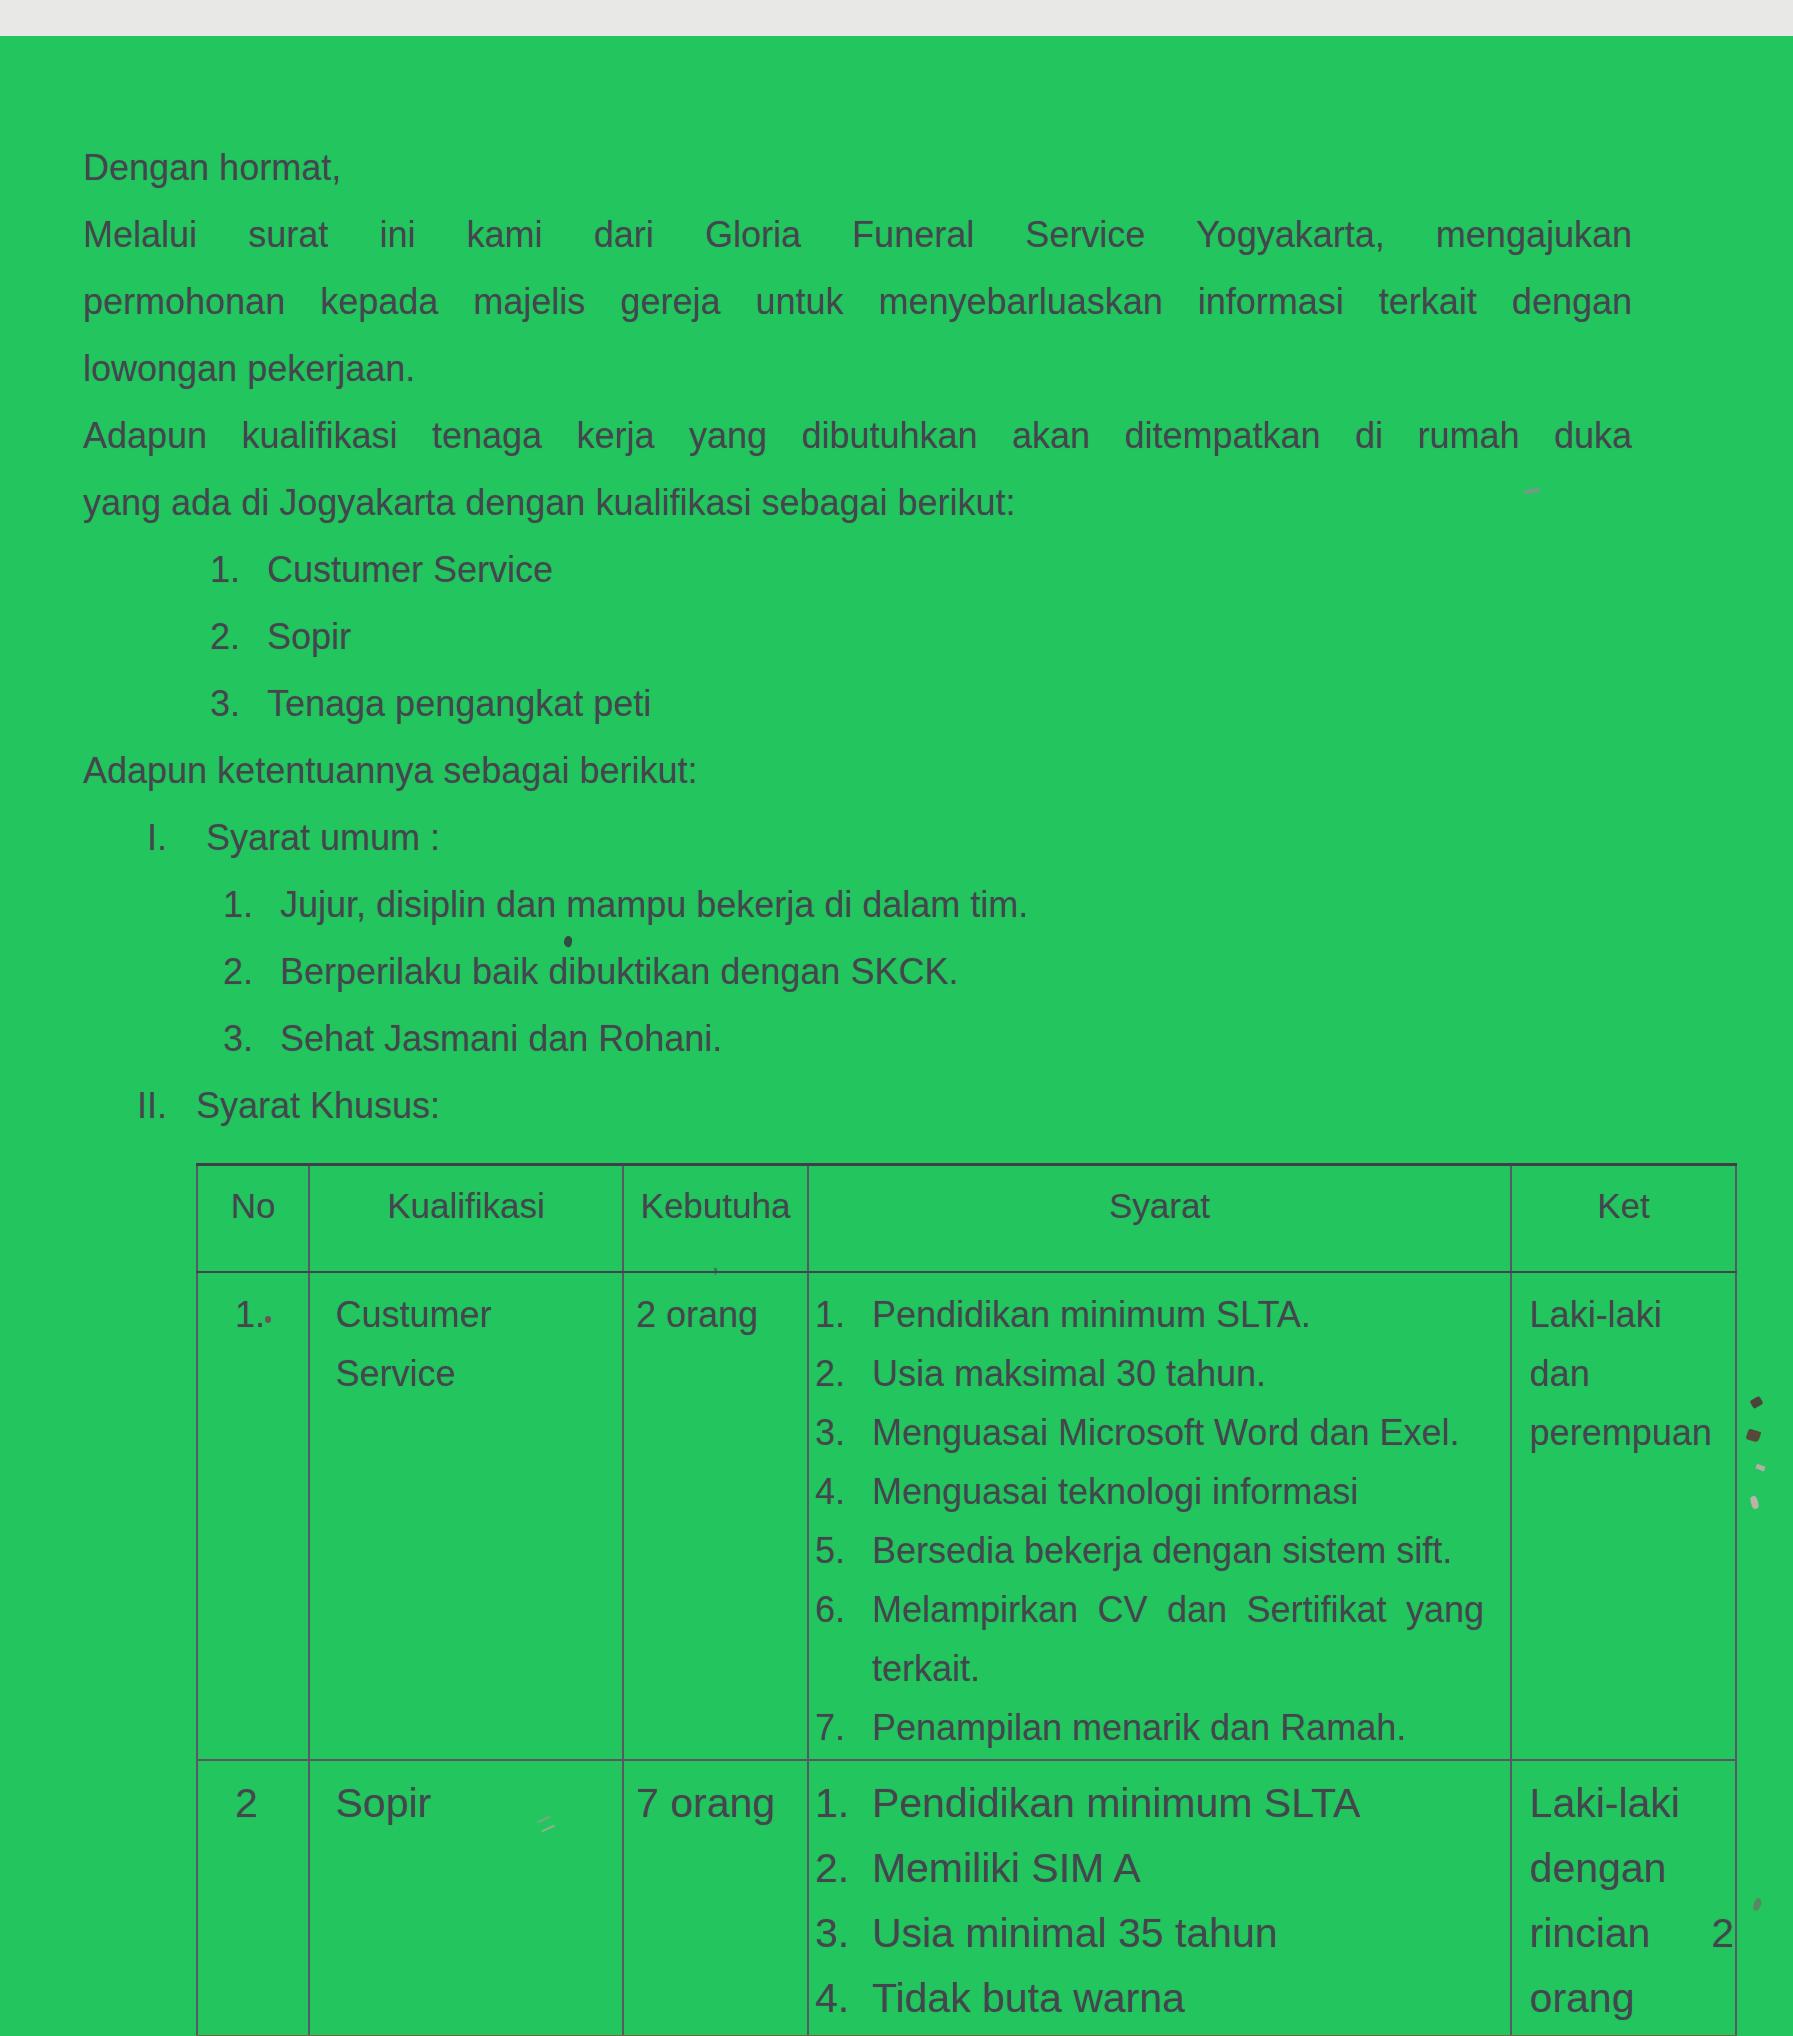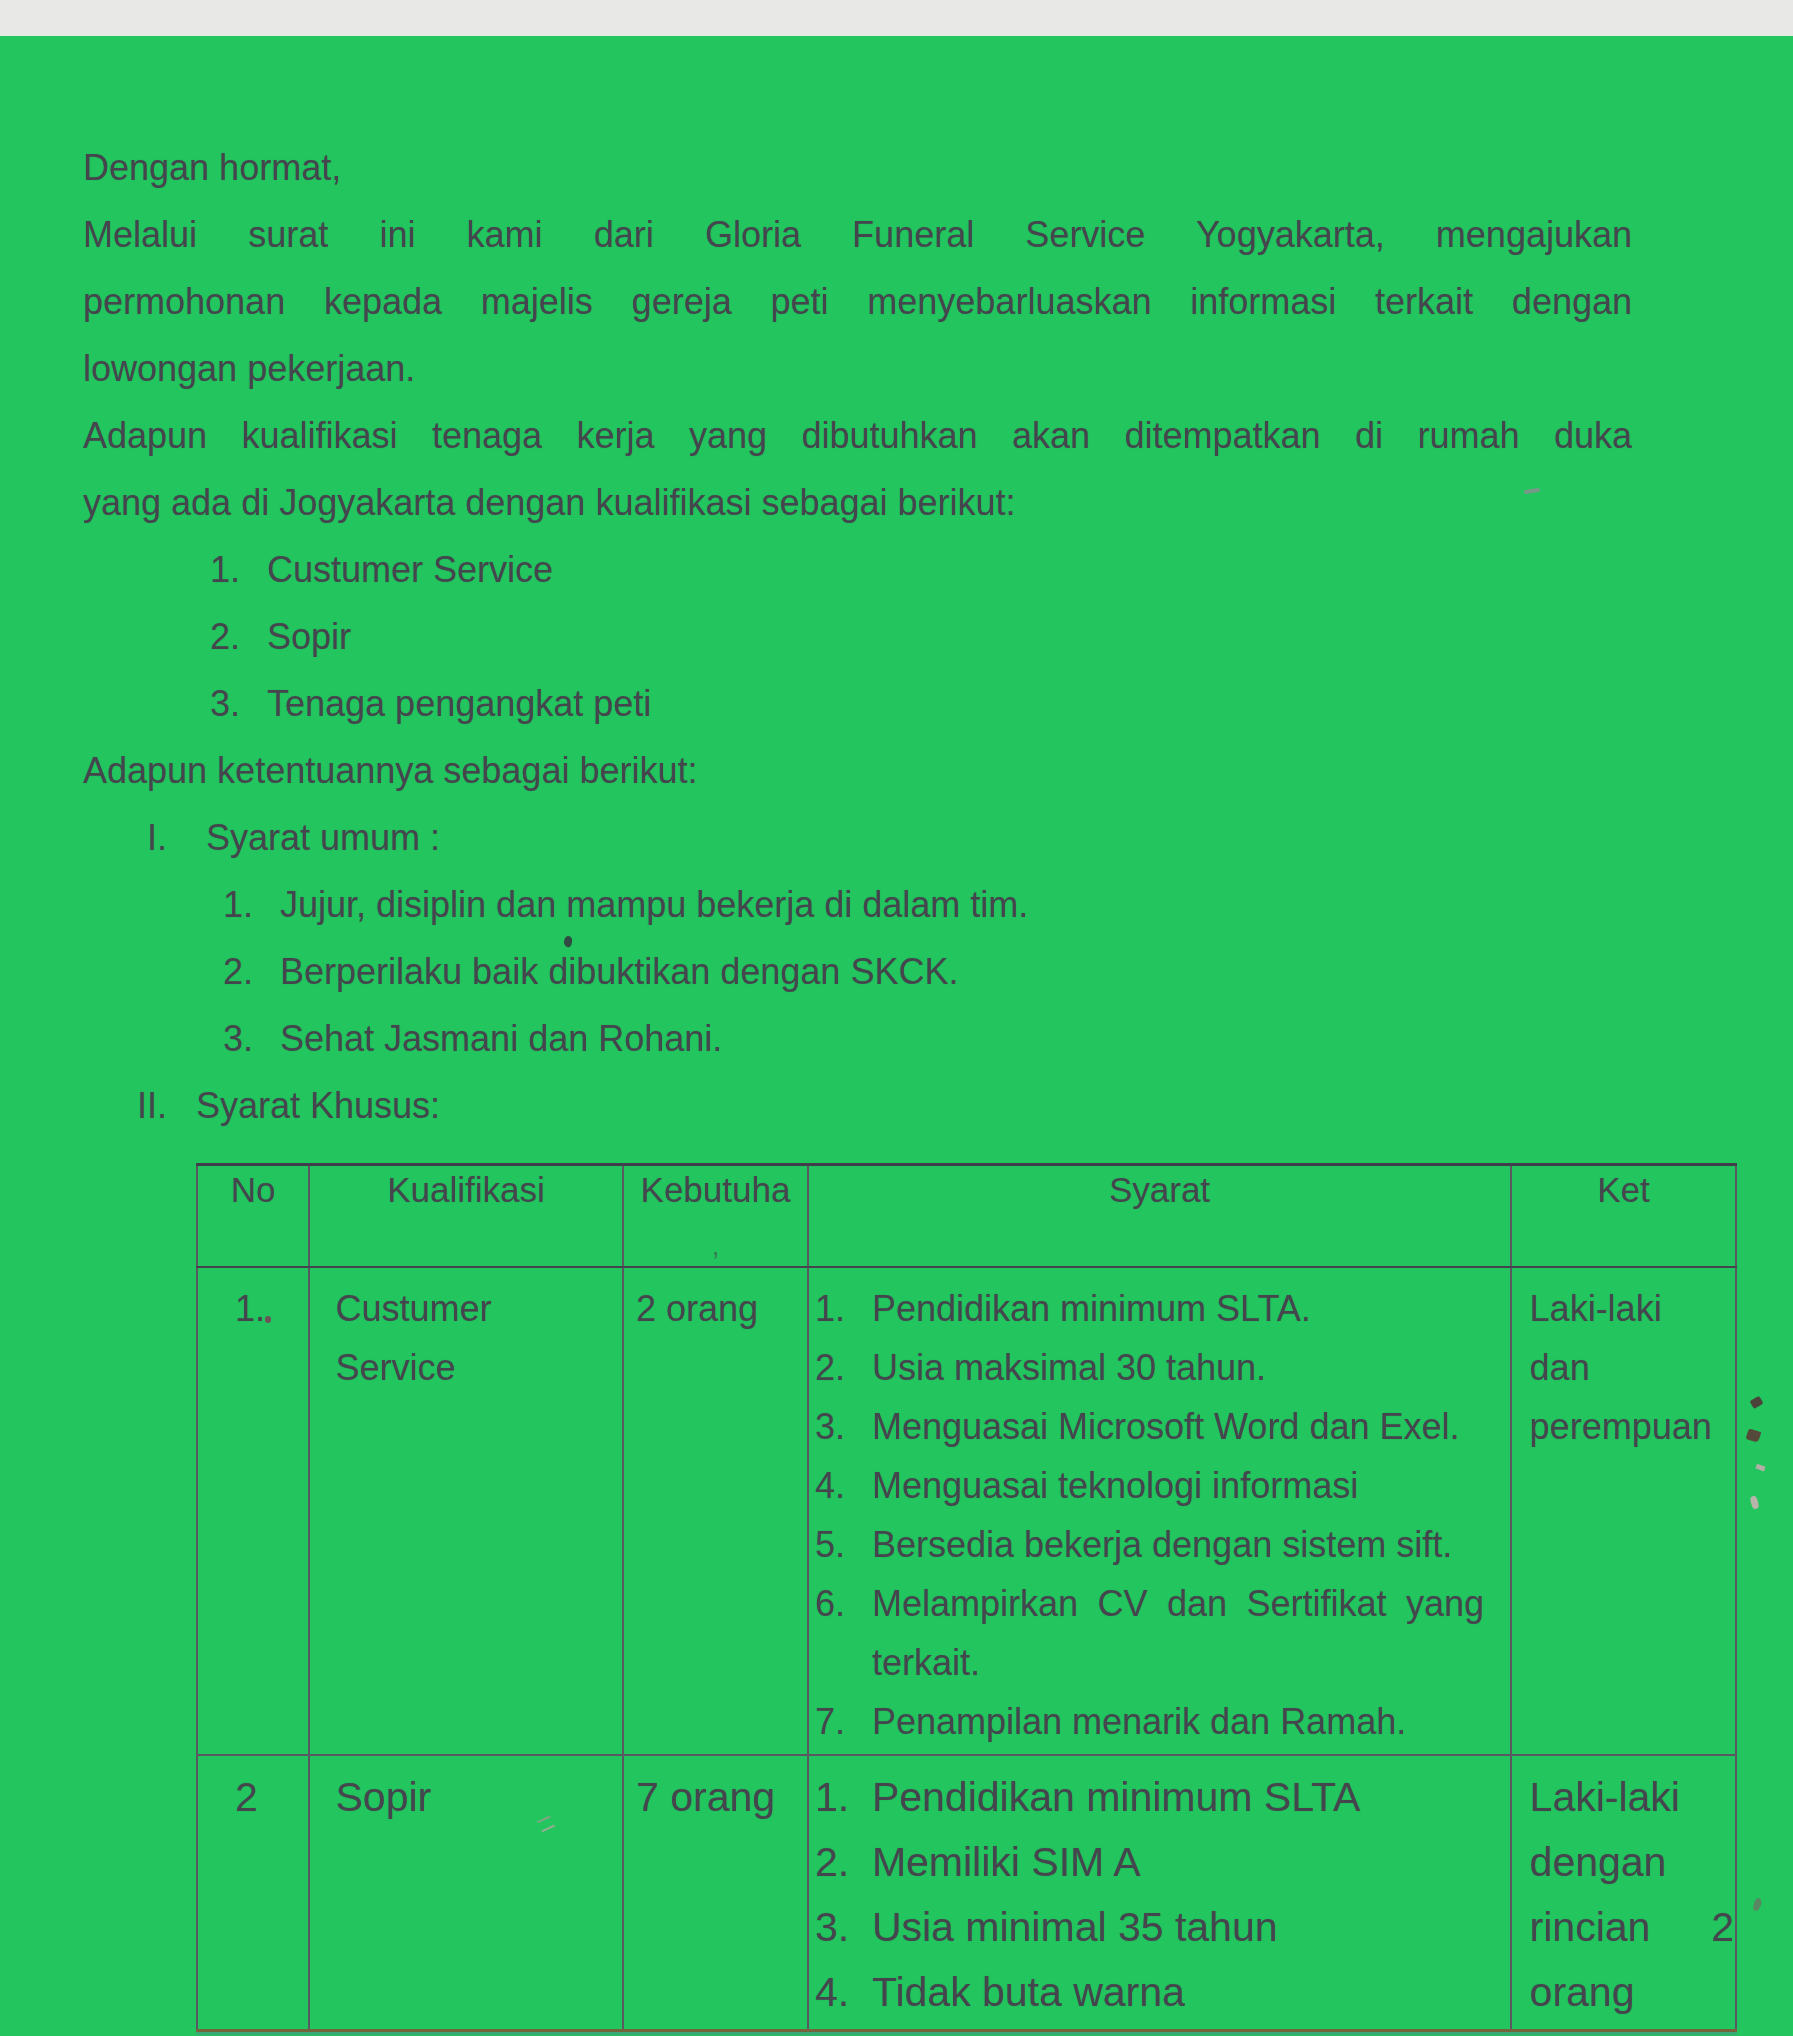--- a/index.html
+++ b/index.html
@@ -33,21 +33,21 @@
     border-bottom:3.9px solid #75653d;
     box-shadow:0 2.9px 0 rgba(105,115,170,.35);
   }
   table.qual th,table.qual td{
     border:2px solid #5a5862;
     vertical-align:top;padding:0;
   }
   table.qual thead th{
     border-bottom:2.9px solid #45434d;
     font-weight:normal;font-size:35px;
-    padding-top:4px;text-align:center;
+    padding-top:20px;text-align:center;
   }
   tr.hrow{height:102px;}
   tr.r1{height:488px;}
   tr.r2{height:276px;}
   .stray{font-size:27.4px;opacity:.55;margin-top:25.5px;line-height:19.6px;}
   td .cell{padding-top:11.8px;}
   tr.r2 td .cell{padding-top:9.8px;font-size:41px;}
   .cno{padding-left:37px;}
   .ckual{padding-left:25.5px;}
   .ckeb{padding-left:12px;}
@@ -75,21 +75,21 @@
 </style>
 </head>
 <body>
 
 <div class="page">
 
   <div class="letter">
     <div class="ln">Dengan hormat,</div>
 
     <div class="ln jlast">Melalui surat ini kami dari Gloria Funeral Service Yogyakarta, mengajukan</div>
-    <div class="ln jlast">permohonan kepada majelis gereja peti menyebarluaskan informasi terkait dengan</div>
+    <div class="ln jlast">permohonan kepada majelis gereja untuk menyebarluaskan informasi terkait dengan</div>
     <div class="ln">lowongan pekerjaan.</div>
 
     <div class="ln jlast">Adapun kualifikasi tenaga kerja yang dibutuhkan akan ditempatkan di rumah duka</div>
     <div class="ln">yang ada di Jogyakarta dengan kualifikasi sebagai berikut:</div>
 
     <div class="ln indent-job">
       <span class="num">1.</span><span>Custumer Service</span>
     </div>
     <div class="ln indent-job">
       <span class="num">2.</span><span>Sopir</span>

